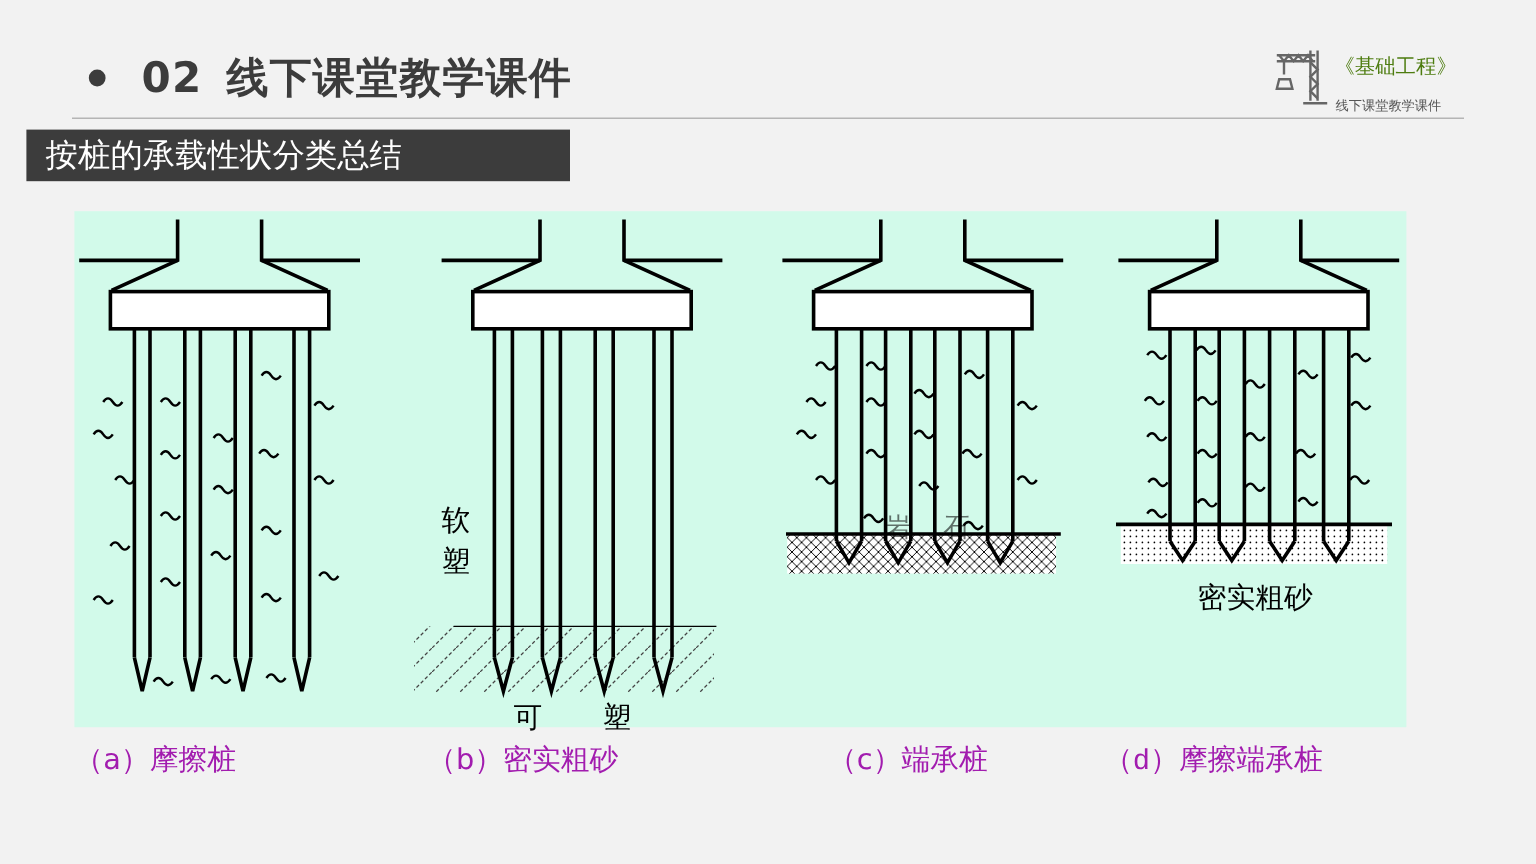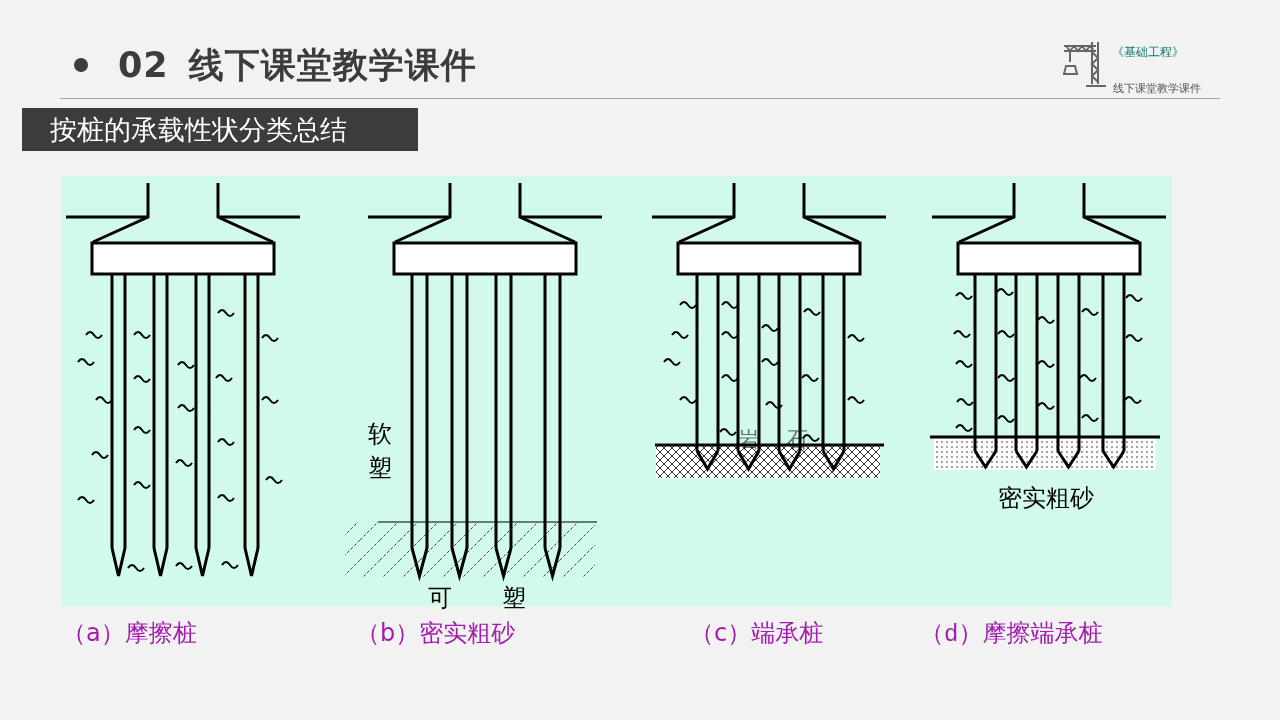--- a/index.html
+++ b/index.html
@@ -3,24 +3,24 @@
 <meta charset="utf-8">
 <style>
   html, body { margin:0; padding:0; }
   body { width:1280px; height:720px; background:#f2f2f2; position:relative; overflow:hidden;
          font-family:"DejaVu Sans","Liberation Sans",sans-serif; color:#000; }
   .bullet { position:absolute; left:74px; top:58px; width:14px; height:14px; border-radius:50%; background:#3c3c3c; }
   .title { position:absolute; left:118px; top:42px; font-size:35px; font-weight:bold; color:#3c3c3c; letter-spacing:1px; white-space:nowrap; }
   .title .num { margin-right:20px; }
   .rule { position:absolute; left:60px; top:98px; width:1160px; height:1px; background:#a6a6a6; }
   .logo { position:absolute; left:1062px; top:40px; width:170px; height:52px; }
-  .logo .t1 { position:absolute; left:50px; top:4px; font-family:"DejaVu Serif","Liberation Serif",serif; font-size:12px; color:#0f766e; white-space:nowrap; }
+  .logo .t1 { position:absolute; left:50px; top:4px; font-family:"DejaVu Serif","Liberation Serif",serif; font-size:17px; color:#4d7c0f; white-space:nowrap; }
   .logo .t2 { position:absolute; left:51px; top:41px; font-size:11px; color:#555; white-space:nowrap; }
-  .subtitle { position:absolute; left:22px; top:108px; width:396px; height:43px; background:#3c3c3c; color:#fff;
-              font-size:27px; line-height:43px; padding-left:28px; box-sizing:border-box; white-space:nowrap; }
+  .subtitle { position:absolute; left:22px; top:108px; width:453px; height:43px; background:#3c3c3c; color:#fff;
+              font-size:27px; line-height:43px; padding-left:16px; box-sizing:border-box; white-space:nowrap; }
   .panel { position:absolute; left:62px; top:176px; width:1110px; height:430px; background:#d2faea; }
   svg.fig { position:absolute; left:0; top:0; }
   .caption { position:absolute; top:617px; font-size:24px; white-space:nowrap; color:#a21caf; }
   .lbl { position:absolute; font-size:24px; white-space:nowrap; color:#000; }
 </style>
 </head>
 <body>
 
 <div class="bullet"></div>
 <div class="title">

